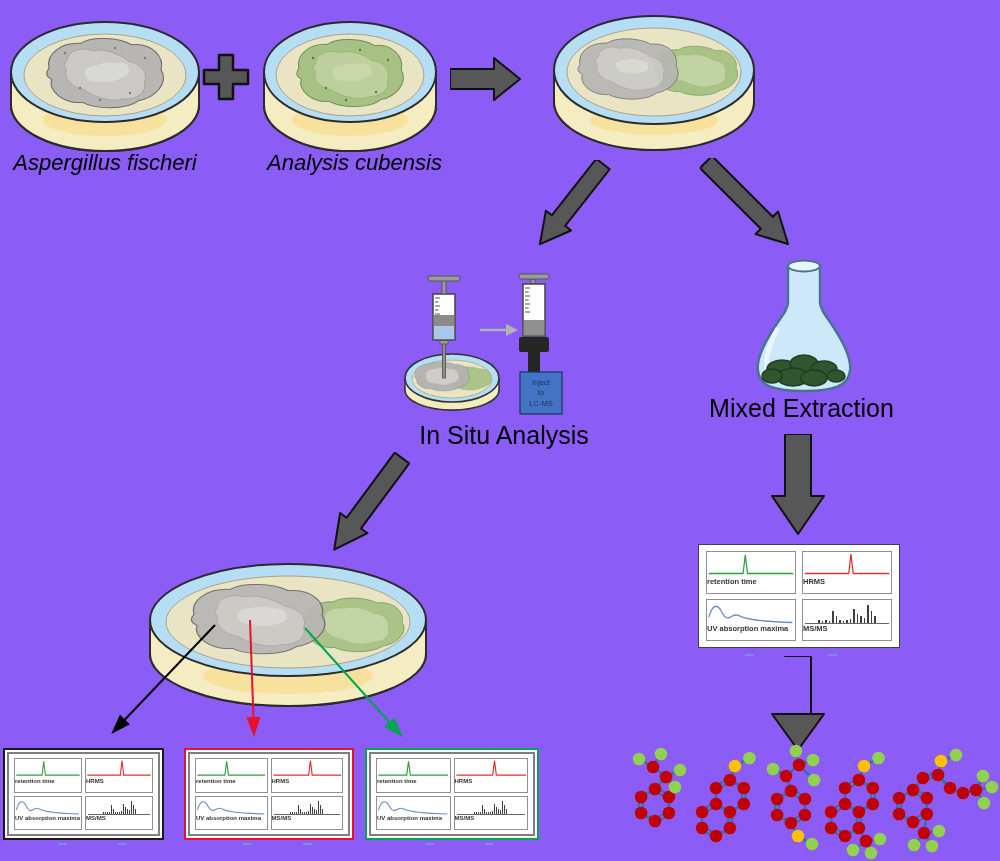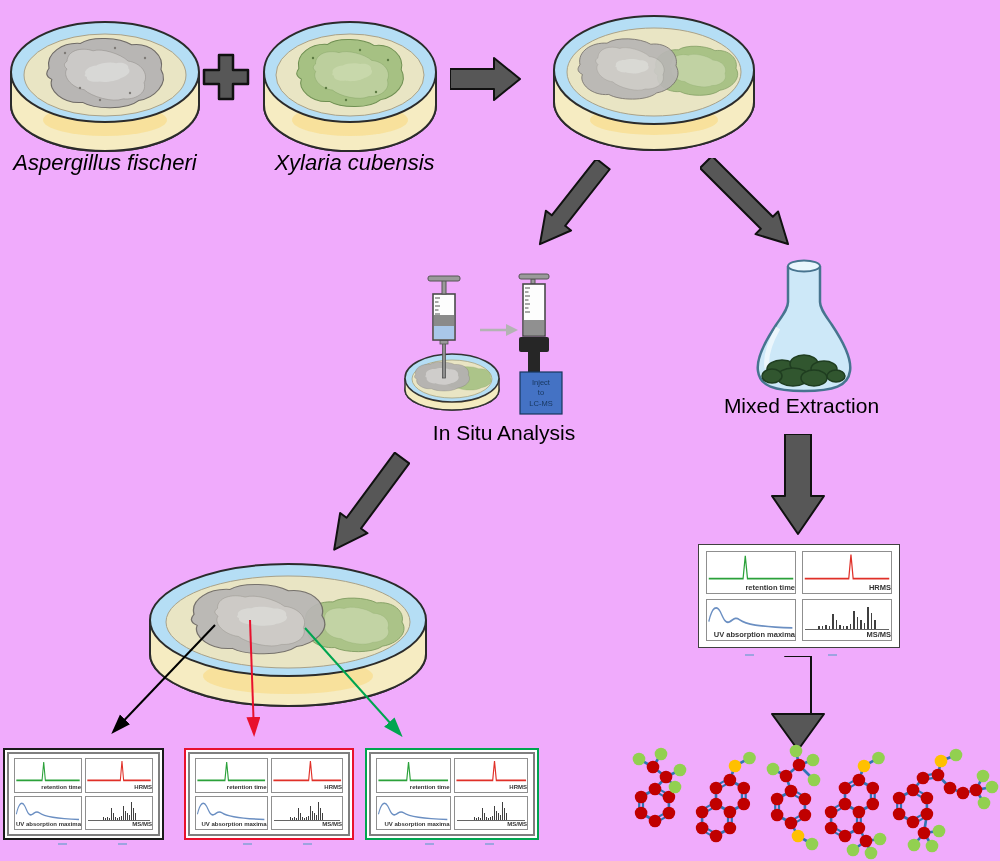--- a/index.html
+++ b/index.html
@@ -1,32 +1,32 @@
 <!DOCTYPE html>
 <html><head>
 <meta charset="utf-8">
 <style>
   html,body{margin:0;padding:0;background:#fff}
-  #canvas{position:relative;width:1000px;height:861px;background:#f0abfc;overflow:hidden;font-family:"Liberation Sans",sans-serif}
+  #canvas{position:relative;width:1000px;height:861px;background:#8b5cf6;overflow:hidden;font-family:"Liberation Sans",sans-serif}
   .abs{position:absolute}
   .caption{position:absolute;font-family:"Liberation Sans",sans-serif;color:#000;text-align:center;white-space:nowrap}
   .species{font-style:italic;font-size:22px}
-  .steplabel{font-size:21px}
+  .steplabel{font-size:25px}
   
   .result-panel{position:absolute;background:#fff;border:2.5px solid #000;box-sizing:border-box}
   .rp-inner{position:absolute;inset:2px;border:2px solid #7f7f7f;display:grid;grid-template-columns:1fr 1fr;gap:3px;padding:4px 5px;box-sizing:border-box;background:#fff}
   .rp-large{border-width:1.5px;border-color:#404040}
   .rp-large .rp-inner{border:none;inset:0;padding:6px 7px;gap:5px 6px}
   .spec{border:1px solid #8f8f8f;display:flex;flex-direction:column;min-height:0;background:#fff;overflow:hidden}
   .spec-plot{flex:1 1 auto;width:100%;min-height:0;display:block}
   .bars{flex:1;display:flex;align-items:flex-end;justify-content:center;gap:1px;padding:1px 3px 0;border-bottom:1px solid #666;margin:0 2px}
   .bars i{width:1px;background:#3f3f3f;display:block}
   .rp-large .bars{gap:2px}
   .rp-large .bars i{width:1.5px}
-  .spec-label{font:700 6px/7px "Liberation Sans",sans-serif;color:#333;text-align:right;padding:0 0 1px}
+  .spec-label{font:700 6px/7px "Liberation Sans",sans-serif;color:#333;text-align:left;padding:0 0 7px}
   .rp-large .spec-label{font-size:7.5px;line-height:9px}
   .dash{position:absolute;width:9px;height:2px;background:#7a9fd4;opacity:.7}
 </style>
 </head>
 <body>
 
 <div id="canvas">
 
 <svg width="0" height="0" style="position:absolute">
   <defs>
@@ -73,21 +73,21 @@
     <g fill="#5c7a42">
           <circle cx="55" cy="50" r="1.2"></circle>
           <circle cx="130" cy="52" r="1.2"></circle>
           <circle cx="88" cy="92" r="1.2"></circle>
           <circle cx="118" cy="84" r="1.2"></circle>
           <circle cx="68" cy="80" r="1.2"></circle>
           <circle cx="102" cy="42" r="1.2"></circle>
         </g>
   </g>
 </svg>
-<div class="caption species" style="left:262px;top:150px;width:185px">Xylaria cubensis</div>
+<div class="caption species" style="left:262px;top:150px;width:185px">Analysis cubensis</div>
 
 <svg class="abs" style="left:450px;top:53px" width="72" height="52" viewBox="0 0 72 52">
   <polygon points="0,16 44,16 44,5 70,26 44,47 44,36 0,36" fill="#575757" stroke="#111" stroke-width="2" stroke-linejoin="round"></polygon>
 </svg>
 
 <svg class="abs" style="left:546px;top:2px" width="216" height="158" viewBox="0 0 216 158">
   <ellipse cx="108" cy="100" rx="100" ry="48" fill="#f6ecc2" stroke="#2b2b2b" stroke-width="2"></ellipse>
   <path d="M8,68 L8,100 A100,48 0 0 0 208,100 L208,68" fill="#f6ecc2" stroke="#2b2b2b" stroke-width="2"></path>
   <ellipse cx="108" cy="118" rx="64" ry="15" fill="#f8dd8f" opacity="0.75"></ellipse>
   <ellipse cx="108" cy="68" rx="100" ry="54" fill="#b5def5" stroke="#2b2b2b" stroke-width="2"></ellipse>

